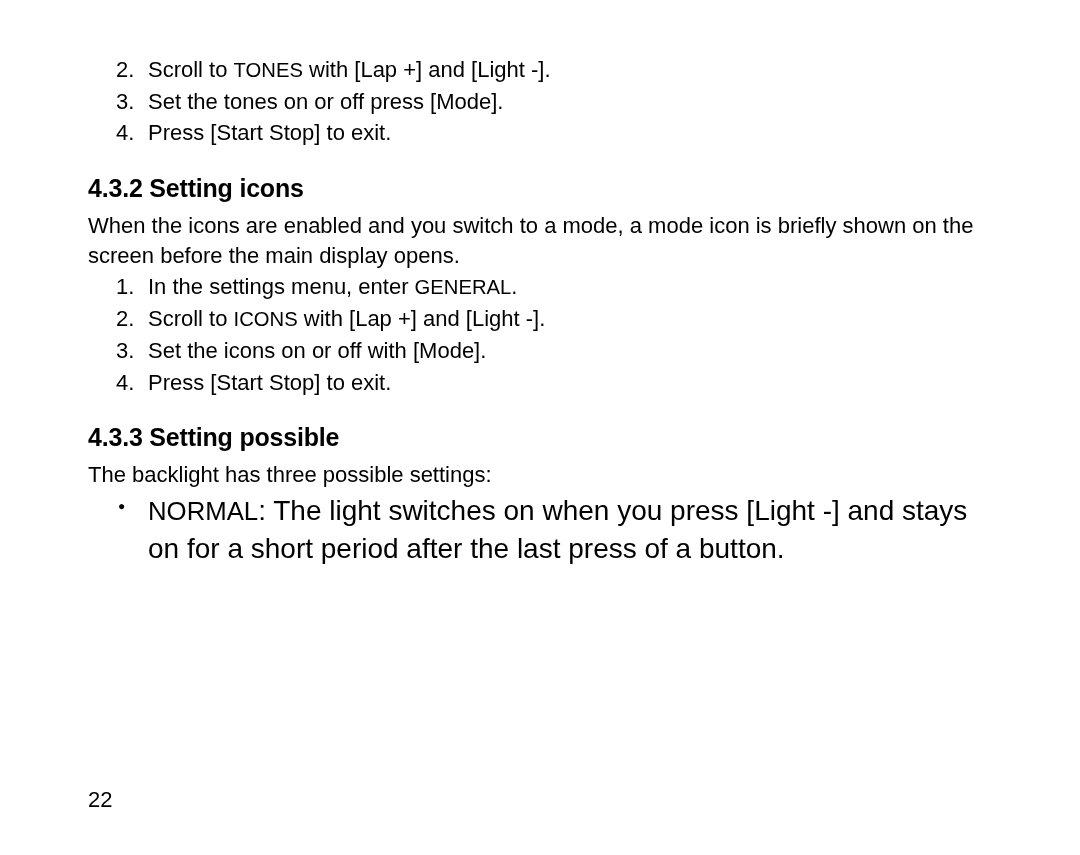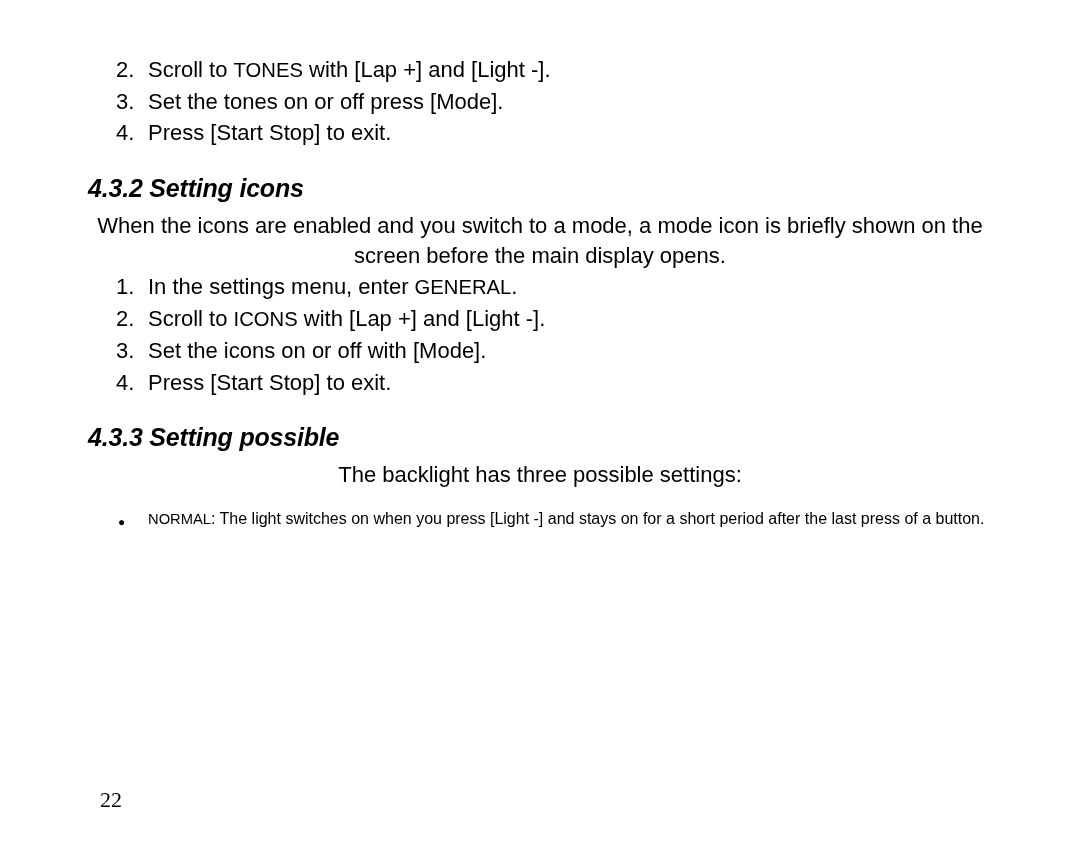--- a/index.html
+++ b/index.html
@@ -37,51 +37,48 @@
     .bold-sc {
       font-weight: 400;
       font-size: 0.92em;
     }
     h2 {
       font-size: 25px;
       font-weight: 700;
       margin-top: 26px;
       margin-bottom: 8px;
       letter-spacing: -0.2px;
-      font-style: italic;
     }
     .para {
       font-size: 22px;
       line-height: 1.35;
       margin-bottom: 2px;
-      text-align: center;
     }
     ul.bullets {
       list-style: none;
       padding-left: 60px;
-      font-size: 16px;
+      font-size: 28px;
       line-height: 1.35;
-      margin-top: 18px;
+      margin-top: 2px;
     }
     ul.bullets li {
       position: relative;
     }
     ul.bullets li::before {
       content: "●";
       position: absolute;
       left: -30px;
       top: 6px;
       font-size: 12px;
     }
     .page-number {
       position: absolute;
       bottom: 42px;
-      left: 100px;
+      left: 88px;
       font-size: 22px;
-      font-family: Liberation Serif, serif;
     }
   </style>
 </head>
 <body>
 
 <div class="page">
 
   <ol class="numbered">
     <li>
       <span class="num">2.</span>

